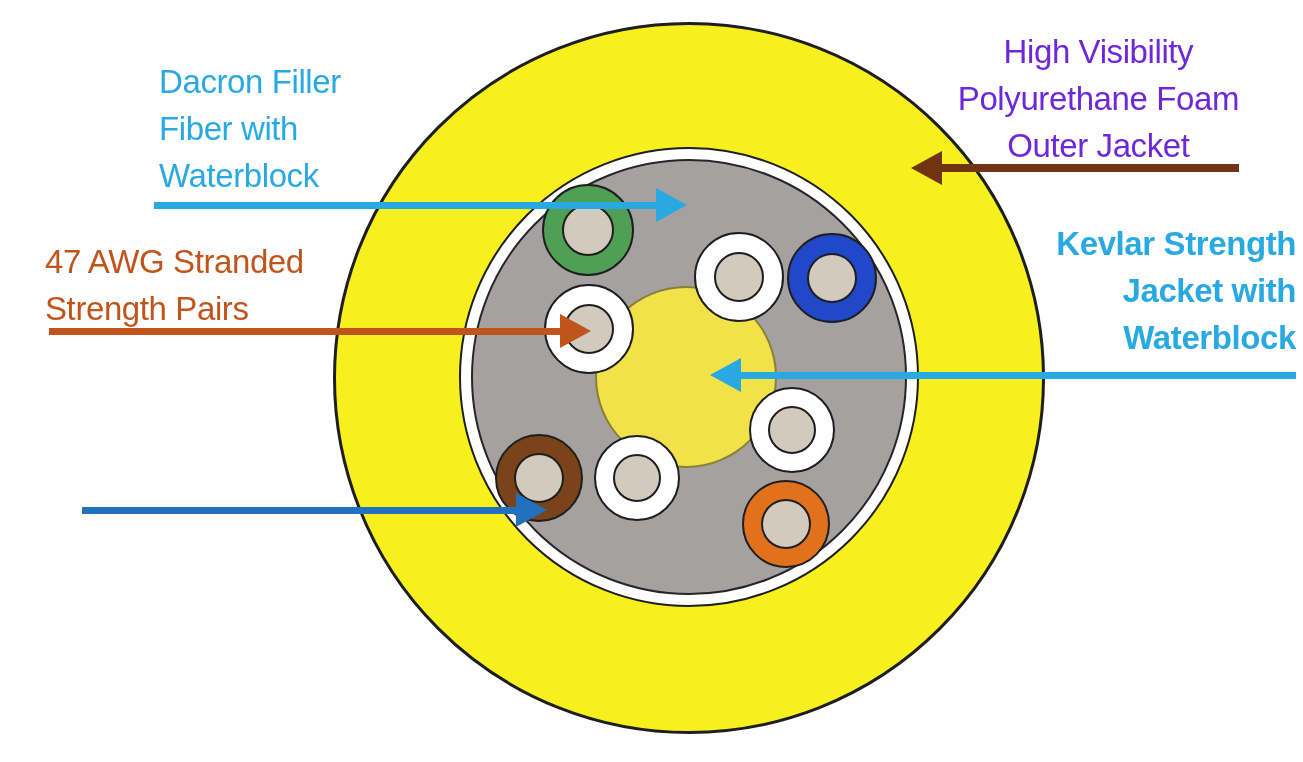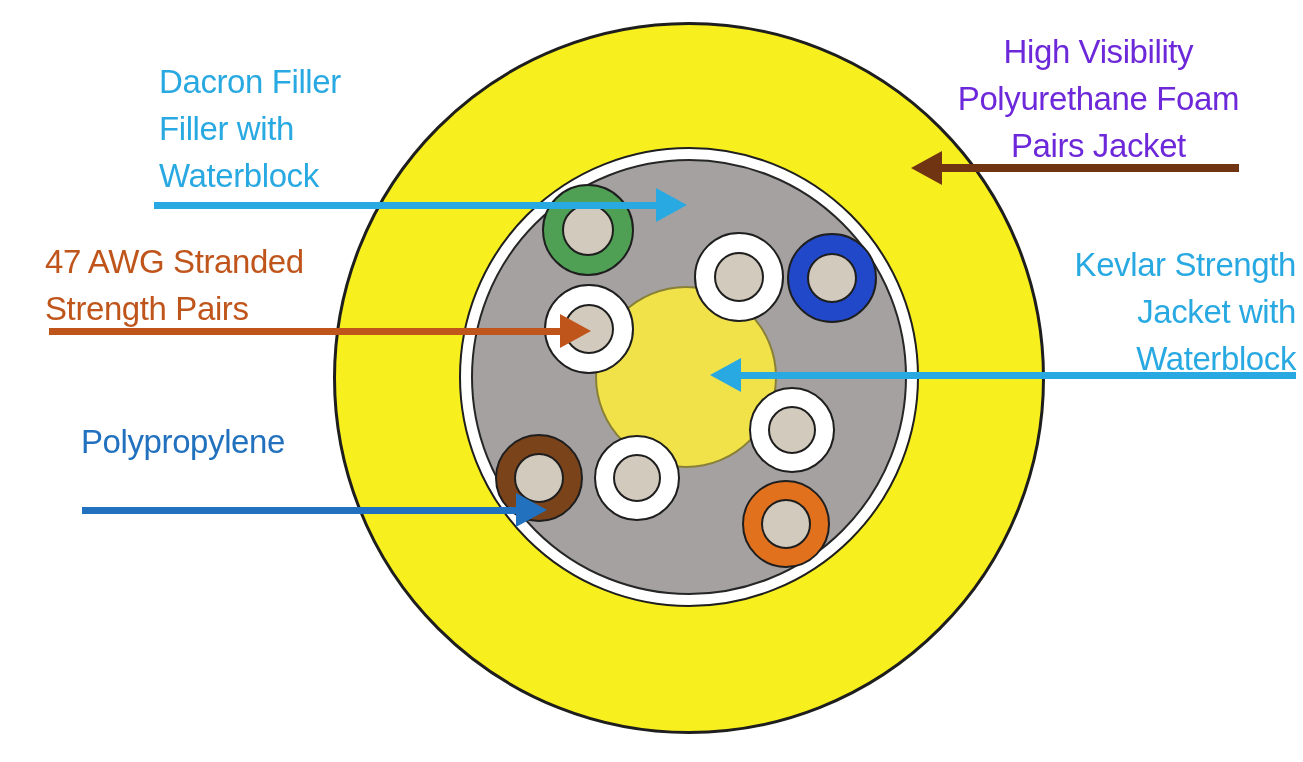--- a/index.html
+++ b/index.html
@@ -66,21 +66,21 @@
   #arrow-dacron   { left: 130px; top: 187px; width: 533px; }
   #arrow-awg      { left: 25px;  top: 313px; width: 542px; }
   #arrow-poly     { left: 58px;  top: 492px; width: 465px; }
   #arrow-kevlar   { left: 686px; top: 357px; width: 586px; }
   #arrow-highvis  { left: 887px; top: 150px; width: 328px; }
 
   #label-dacron  { left: 135px; top: 58px; }
   #label-awg     { left: 21px;  top: 238px; }
   #label-poly    { left: 57px;  top: 418px; }
   #label-highvis { right: 88px; top: 28px; }
-  #label-kevlar  { right: 31px; top: 241px; }
+  #label-kevlar  { right: 31px; top: 220px; font-weight: bold; }
 </style>
 </head>
 <body>
 
 <div class="canvas">
 
   <div class="circle outer-jacket" style="--c: #F7EF1E;"></div>
   <div class="circle kevlar-white-ring" style="--c: #FFFFFF;"></div>
   <div class="circle filler-gray-disc" style="--c: #A5A1A1;"></div>
   <div class="circle center-core" style="--c: #F2E24A;"></div>
@@ -132,38 +132,37 @@
     <div class="shaft"></div>
   </div>
 
   <div class="arrow thick" id="arrow-highvis" style="--c: #713413;">
     <div class="head left"></div>
     <div class="shaft"></div>
   </div>
 
   <div class="label" id="label-dacron" style="--c: #29A9E1; color: rgb(41, 169, 225);">
     <span>Dacron Filler</span>
-    <span>Filler with</span>
+    <span>Fiber with</span>
     <span>Waterblock</span>
   </div>
 
   <div class="label align-right" id="label-highvis" style="--c: #82391F; color: #6d28d9; text-align: center;">
     <span>High Visibility</span>
     <span>Polyurethane Foam</span>
-    <span>Pairs Jacket</span>
+    <span>Outer Jacket</span>
   </div>
 
   <div class="label" id="label-awg" style="--c: #C0551C; color: rgb(192, 85, 28);">
     <span>47 AWG Stranded</span>
     <span>Strength Pairs</span>
   </div>
 
   <div class="label align-right" id="label-kevlar" style="--c: #29A9E1; color: rgb(41, 169, 225);">
     <span>Kevlar Strength</span>
     <span>Jacket with</span>
     <span>Waterblock</span>
   </div>
 
   <div class="label" id="label-poly" style="--c: #2171BE; color: rgb(33, 113, 190);">
-    <span>Polypropylene</span>
   </div>
 
 </div>
 
 </body></html>

